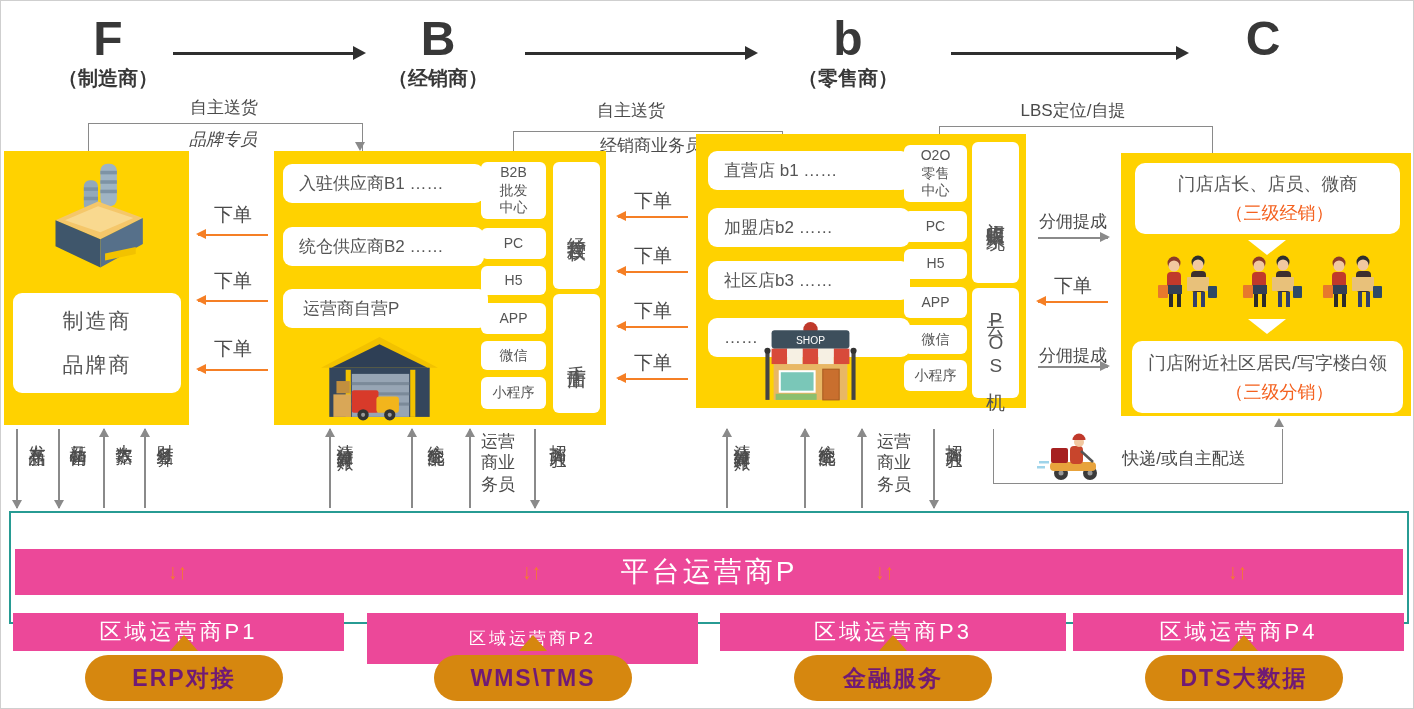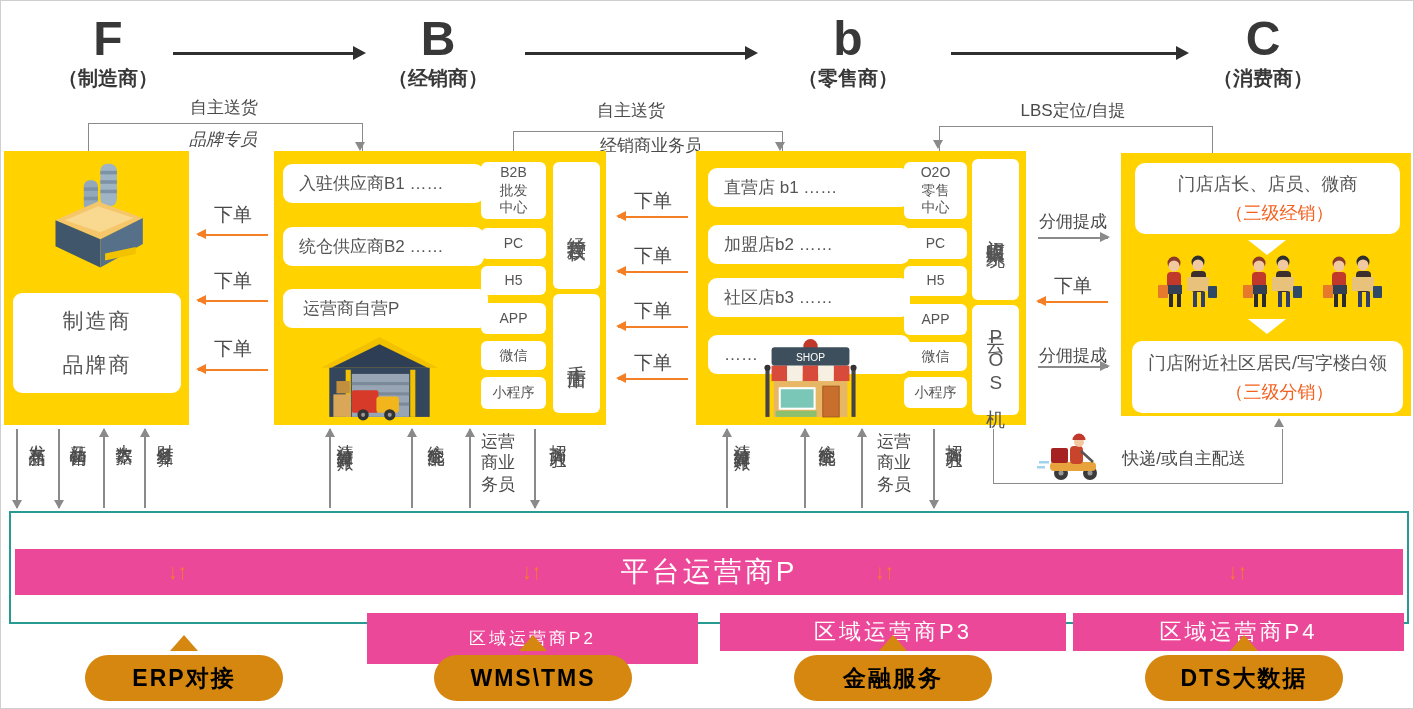--- a/index.html
+++ b/index.html
@@ -46,21 +46,21 @@
   .chanbox { position:absolute; background:#fff; border-radius:6px; display:flex; align-items:center;
              justify-content:center; text-align:center; color:#555; font-size:14px;
              white-space:pre-line; line-height:1.25; }
   .sidebox { position:absolute; background:#fff; border-radius:6px; display:flex;
              align-items:center; justify-content:center; }
   .sidebox .vtext { font-size:19px; color:#555; letter-spacing:2px; }
   .tri-white { position:absolute; width:0; height:0; border:19px solid transparent;
                border-bottom:0; border-top:15px solid #fff; }
   .tri-orange { position:absolute; width:0; height:0; border:14px solid transparent;
                 border-top:0; border-bottom:16px solid #D6870F; }
-  .pill { position:absolute; height:46px; border-radius:23px; background:#D6870F; color:#000000;
+  .pill { position:absolute; height:46px; border-radius:23px; background:#D6870F; color:#701a75;
           font-size:23px; font-weight:700; display:flex; align-items:center; justify-content:center;
           letter-spacing:2px; }
   .bluebar { position:absolute; background:#ec4899; color:#fff; display:flex;
              align-items:center; justify-content:center; letter-spacing:3px;margin-top:32px; }
   .updown { position:absolute; color:#F57F25; font-weight:700; font-size:17px;
             letter-spacing:1px; transform:scaleY(1.25); text-align:center; }
   .platform-frame { position:absolute; border:2px solid #279B93; background:#fff; box-sizing:border-box; }
   .ccard { position:absolute; background:#fff; border-radius:10px; display:flex; flex-direction:column;
            align-items:center; justify-content:center; gap:5px; text-align:center; }
   .ccard .t1 { color:#555; font-size:18px; }
@@ -74,21 +74,20 @@
   <div class="stage-letter" style="left:77px;top:14px;width:60px;">F</div>
   <div class="stage-name" style="left:27px;top:64px;width:160px;">（制造商）</div>
   <div class="head-arrow" style="left:172px;top:51px;width:180px;"></div>
   <div class="stage-letter" style="left:407px;top:14px;width:60px;">B</div>
   <div class="stage-name" style="left:357px;top:64px;width:160px;">（经销商）</div>
   <div class="head-arrow" style="left:524px;top:51px;width:220px;"></div>
   <div class="stage-letter" style="left:817px;top:14px;width:60px;">b</div>
   <div class="stage-name" style="left:767px;top:64px;width:160px;">（零售商）</div>
   <div class="head-arrow" style="left:950px;top:51px;width:225px;"></div>
   <div class="stage-letter" style="left:1232px;top:14px;width:60px;">C</div>
-  <div class="stage-name" style="left:1182px;top:64px;width:160px;">（消费商）</div>
 
   <div class="lbl" style="left:153px;top:95px;width:140px;">自主送货</div>
   <div class="bracket" style="left:87px;top:122px;width:273px;height:28px;"></div>
   <div class="tri-down" style="left:354px;top:141px;"></div>
   <div class="lbl" style="left:152px;top:127px;width:140px;font-style:italic;">品牌专员</div>
 
   <div class="lbl" style="left:560px;top:98px;width:140px;">自主送货</div>
   <div class="bracket" style="left:512px;top:130px;width:268px;height:20px;"></div>
   <div class="tri-down" style="left:774px;top:141px;"></div>
   <div class="lbl" style="left:585px;top:133px;width:130px;">经销商业务员</div>
@@ -164,21 +163,21 @@
 
   <div class="lbl big" style="left:622px;top:187px;width:60px;">下单</div>
   <div class="harrow left" style="left:617px;top:215px;width:70px;"></div>
   <div class="lbl big" style="left:622px;top:242px;width:60px;">下单</div>
   <div class="harrow left" style="left:617px;top:270px;width:70px;"></div>
   <div class="lbl big" style="left:622px;top:297px;width:60px;">下单</div>
   <div class="harrow left" style="left:617px;top:325px;width:70px;"></div>
   <div class="lbl big" style="left:622px;top:349px;width:60px;">下单</div>
   <div class="harrow left" style="left:617px;top:377px;width:70px;"></div>
 
-  <div class="ybox" style="left:695px;top:150px;width:330px;height:274px;">
+  <div class="ybox" style="left:695px;top:133px;width:330px;height:274px;">
     <div class="wcard pad" style="left:12px;top:17px;width:186px;height:39px;">直营店 b1 ……</div>
     <div class="wcard pad" style="left:12px;top:74px;width:186px;height:39px;">加盟店b2 ……</div>
     <div class="wcard pad" style="left:12px;top:127px;width:186px;height:39px;">社区店b3 ……</div>
     <div class="wcard pad" style="left:12px;top:184px;width:186px;height:39px;">……</div>
     <svg class="abs" style="left:67px;top:186px;" width="95" height="84" viewBox="0 0 92 82">
       <rect x="2" y="30" width="4" height="48" fill="#444"></rect>
         <rect x="86" y="30" width="4" height="48" fill="#444"></rect>
       <circle cx="4" cy="30" r="3" fill="#333"></circle>
         <circle cx="88" cy="30" r="3" fill="#333"></circle>
       <circle cx="46" cy="9" r="7" fill="#c0392b"></circle>
@@ -325,20 +324,21 @@
     <path d="M35.5 9 A6.5 6.5 0 0 1 48.5 9 Z" fill="#c0392b"></path>
   </svg>
   <div class="lbl" style="left:1108px;top:446px;width:150px;">快递/或自主配送</div>
 
   <div class="platform-frame" style="left:8px;top:510px;width:1400px;height:113px;"></div>
   <div class="bluebar" style="left:14px;top:516px;width:1388px;height:46px;font-size:28px;">平台运营商P</div>
   <div class="updown" style="left:163px;top:562px;width:28px;">↓↑</div>
   <div class="updown" style="left:517px;top:562px;width:28px;">↓↑</div>
   <div class="updown" style="left:870px;top:562px;width:28px;">↓↑</div>
   <div class="updown" style="left:1223px;top:562px;width:28px;">↓↑</div>
+  <div class="bluebar" style="left:12px;top:580px;width:331px;height:38px;font-size:22px;">区域运营商P1</div>
   <div class="bluebar" style="left:366px;top:580px;width:331px;height:51px;font-size:17px;">区域运营商P2</div>
   <div class="bluebar" style="left:719px;top:580px;width:346px;height:38px;font-size:22px;">区域运营商P3</div>
   <div class="bluebar" style="left:1072px;top:580px;width:331px;height:38px;font-size:22px;">区域运营商P4</div>
 
   <div class="tri-orange" style="left:169px;top:634px;"></div>
   <div class="tri-orange" style="left:518px;top:634px;"></div>
   <div class="tri-orange" style="left:878px;top:634px;"></div>
   <div class="tri-orange" style="left:1229px;top:634px;"></div>
   <div class="pill" style="left:84px;top:654px;width:198px;">ERP对接</div>
   <div class="pill" style="left:433px;top:654px;width:198px;">WMS\TMS</div>

